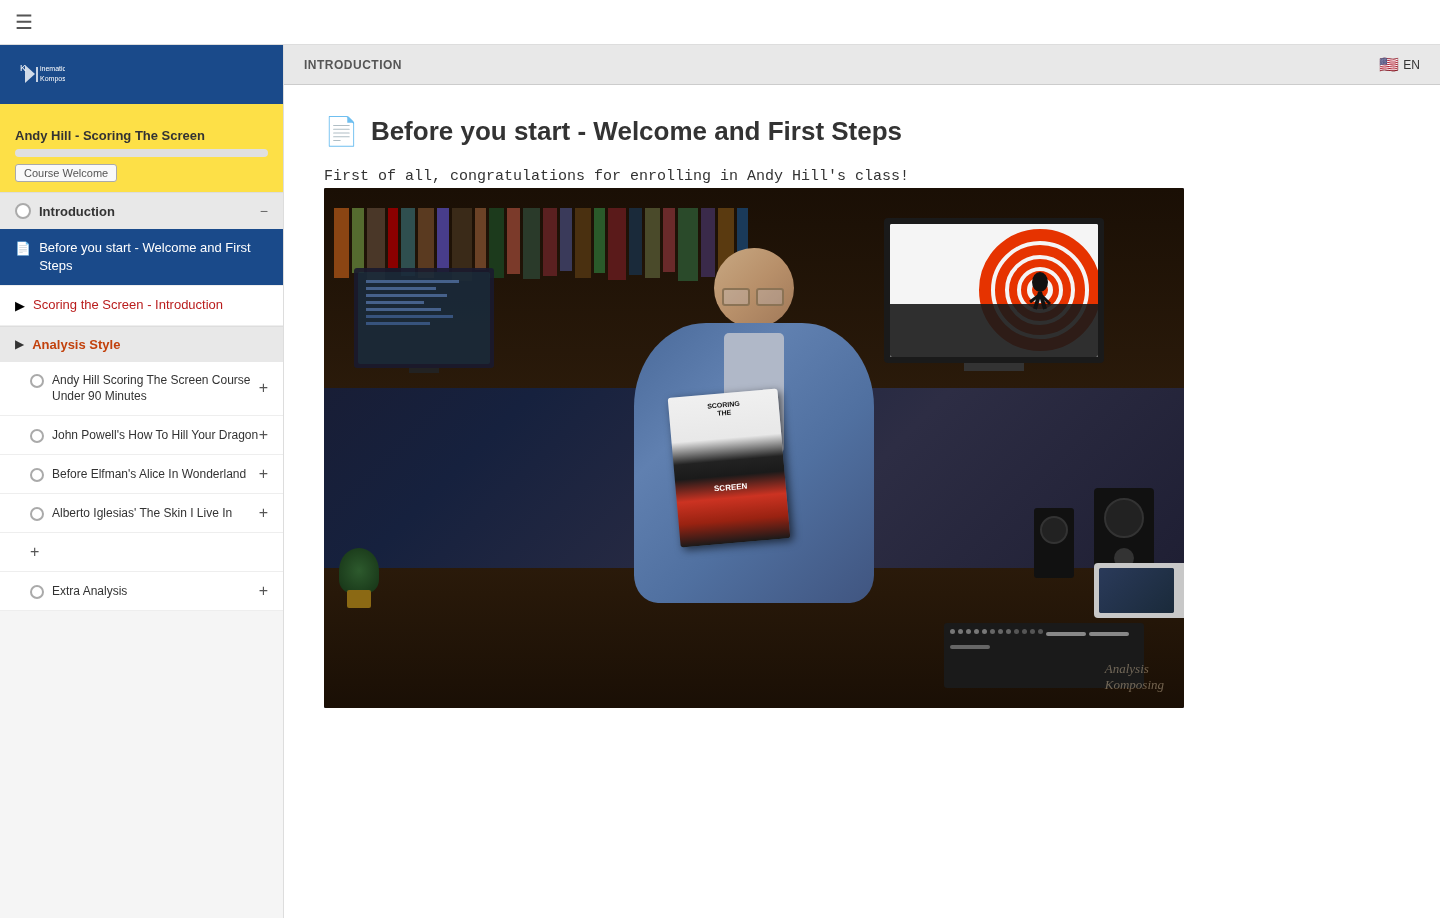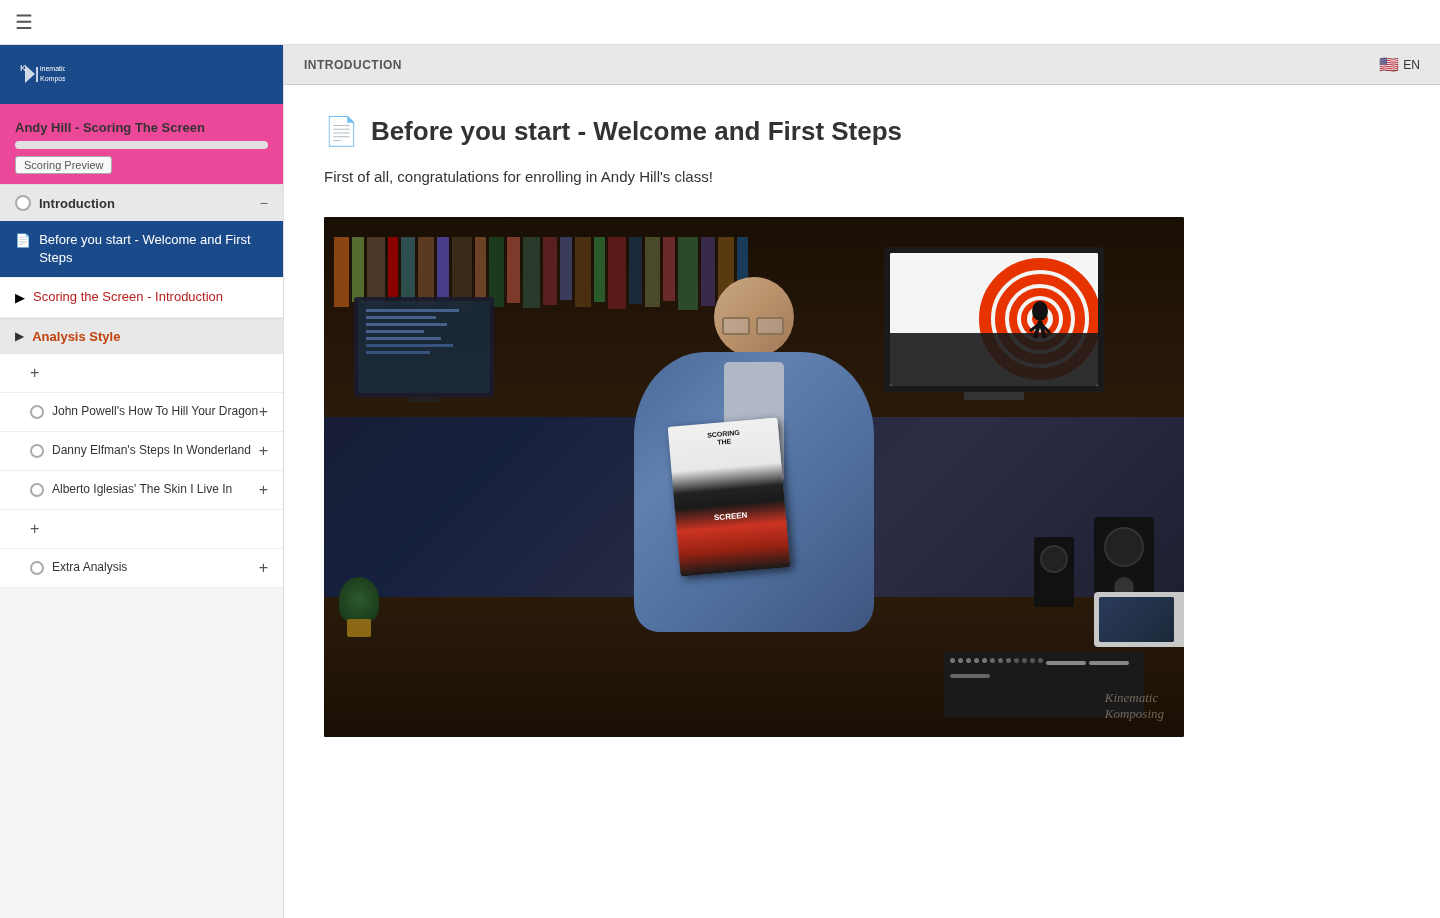--- a/index.html
+++ b/index.html
@@ -45,22 +45,22 @@
       display: flex;
       align-items: center;
       gap: 10px;
     }
     #logo-icon {
       width: 50px;
       height: 35px;
     }
 
     #course-title-area {
-      padding: 16px 15px 5px;
-      background: #ec4899;
+      padding: 24px 15px 5px;
+      background: #fde047;
     }
     #course-title {
       font-size: 13px;
       font-weight: bold;
       color: #333;
     }
     #progress-bar-container {
       margin: 6px 0;
       height: 8px;
       background: #e0e0e0;
@@ -254,21 +254,22 @@
     }
     #lesson-main-title {
       font-size: 26px;
       font-weight: bold;
       color: #333;
     }
 
     #intro-text-1 {
       font-size: 15px;
       color: #333;
-      margin-bottom: 32px;
+      margin-bottom: 3px;
+      font-family: Liberation Mono, monospace;
     }
     #intro-text-2 {
       font-size: 15px;
       color: #333;
       margin-bottom: 20px;
     }
 
     #video-container {
       width: 860px;
       max-width: 100%;
@@ -352,21 +353,21 @@
         <text x="25" y="14" fill="white" font-size="7" font-family="Arial">inematic</text>
         <text x="25" y="24" fill="white" font-size="7" font-family="Arial">Komposing</text>
       </svg>
     </div>
 
     <div id="course-title-area">
       <div id="course-title">Andy Hill - Scoring The Screen</div>
       <div id="progress-bar-container">
         <div id="progress-bar-fill" style="width: 0%;"></div>
       </div>
-      <div id="course-preview-btn">Scoring Preview</div>
+      <div id="course-preview-btn">Course Welcome</div>
     </div>
 
     <div class="section-header">
       <div class="section-header-left">
         <div class="section-circle"></div>
         <span class="section-title">Introduction</span>
       </div>
       <span class="section-collapse-icon">−</span>
     </div>
 
@@ -379,35 +380,39 @@
       <span class="lesson-icon">▶</span>
       <span class="lesson-title">Scoring the Screen - Introduction</span>
     </div>
 
     <div class="subsection-header">
       <span class="play-icon">▶</span>
       <span class="subsection-title">Analysis Style</span>
     </div>
 
     <div class="sub-item">
+      <div class="sub-item-left">
+        <div class="sub-item-circle"></div>
+        <span class="sub-item-title">Andy Hill Scoring The Screen Course Under 90 Minutes</span>
+      </div>
       <span class="sub-item-add">+</span>
     </div>
 
     <div class="sub-item">
       <div class="sub-item-left">
         <div class="sub-item-circle"></div>
         <span class="sub-item-title">John Powell's How To Hill Your Dragon</span>
       </div>
       <span class="sub-item-add">+</span>
     </div>
 
     <div class="sub-item">
       <div class="sub-item-left">
         <div class="sub-item-circle"></div>
-        <span class="sub-item-title">Danny Elfman's Steps In Wonderland</span>
+        <span class="sub-item-title">Before Elfman's Alice In Wonderland</span>
       </div>
       <span class="sub-item-add">+</span>
     </div>
 
     <div class="sub-item">
       <div class="sub-item-left">
         <div class="sub-item-circle"></div>
         <span class="sub-item-title">Alberto Iglesias' The Skin I Live In</span>
       </div>
       <span class="sub-item-add">+</span>
@@ -588,21 +593,21 @@
               </div>
             </div>
 
             <div style="position:absolute;bottom:90px;right:0;width:90px;height:55px;background:#c8c8c8;border-radius:4px 0 0 4px;">
               <div style="width:75px;height:45px;background:#1a1a2e;border-radius:3px;margin:5px;">
                 <div style="height:100%;background:linear-gradient(135deg,#2a3a5a 0%,#1a2a3a 100%);border-radius:2px;"></div>
               </div>
             </div>
 
             <div class="watermark">
-              <div style="font-size:13px;color:rgba(200,180,150,0.5);font-style:italic;font-family:serif;">Kinematic</div>
+              <div style="font-size:13px;color:rgba(200,180,150,0.5);font-style:italic;font-family:serif;">Analysis</div>
               <div style="font-size:13px;color:rgba(200,180,150,0.5);font-style:italic;font-family:serif;">Komposing</div>
             </div>
 
           </div>
         </div>
       </div>
 
     </div>
 
   </div>

